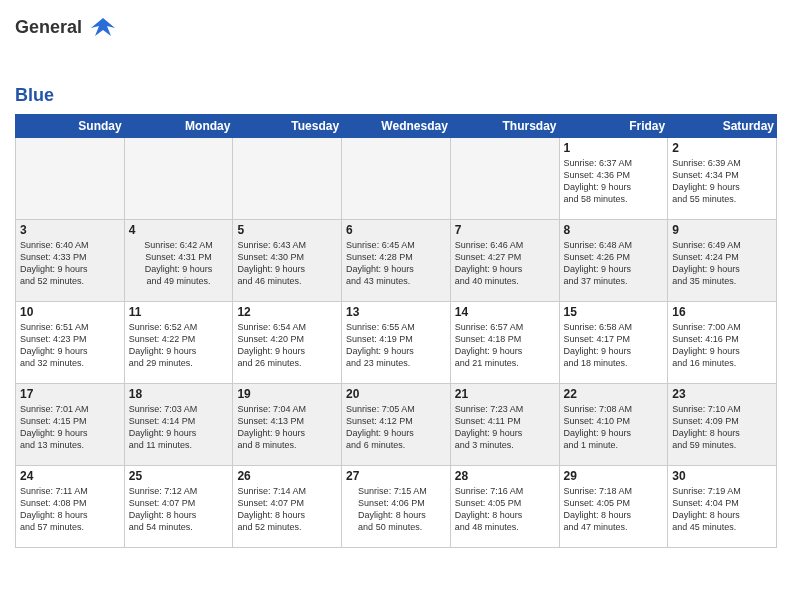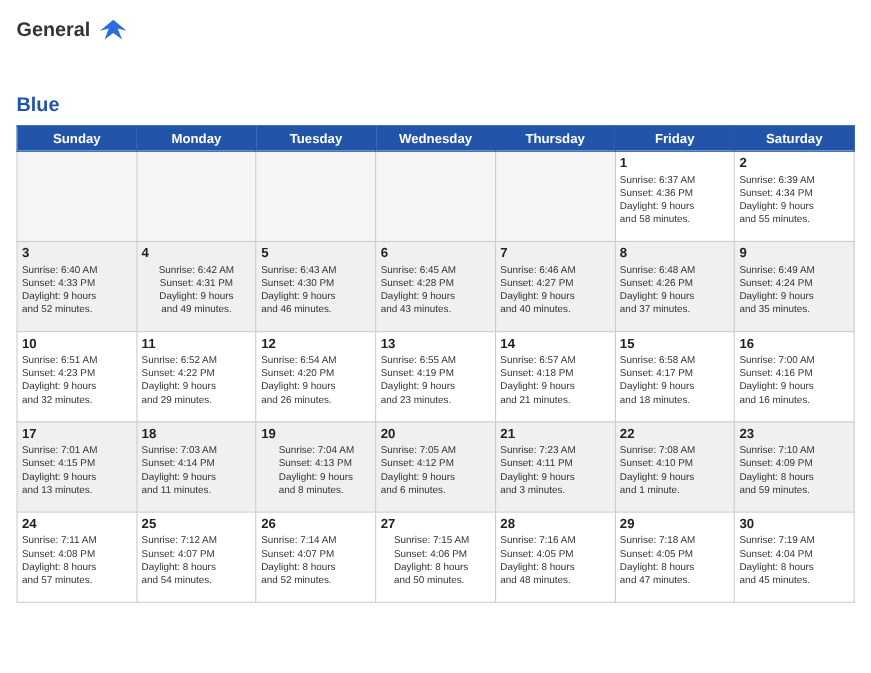--- a/index.html
+++ b/index.html
@@ -52,24 +52,24 @@
       color: #444;
     }
     table {
       width: 100%;
       border-collapse: collapse;
       table-layout: fixed;
     }
     .day-header {
       background-color: #2255aa;
       color: #fff;
-      text-align: center;
+      text-align: right;
       font-size: 12px;
       font-weight: bold;
-      padding: 4px 19px;
+      padding: 4px 2px;
       border: 1px solid #2255aa;
     }
     .cal-cell {
       border: 1px solid #ccc;
       vertical-align: top;
       padding: 3px 4px;
       font-size: 9.5px;
       color: #333;
       height: 82px;
       background: #fff;
@@ -261,21 +261,21 @@
           </td>
           <td class="cal-cell shaded">
             <span class="day-num">18</span>
             <div class="cell-text" style="white-space: pre-line;">Sunrise: 7:03 AM
 Sunset: 4:14 PM
 Daylight: 9 hours
 and 11 minutes.</div>
           </td>
           <td class="cal-cell shaded">
             <span class="day-num">19</span>
-            <div class="cell-text" style="white-space: pre-line; margin-left: 16px;">Sunrise: 7:04 AM
+            <div class="cell-text" style="white-space: pre-line;">Sunrise: 7:04 AM
 Sunset: 4:13 PM
 Daylight: 9 hours
 and 8 minutes.</div>
           </td>
           <td class="cal-cell shaded">
             <span class="day-num">20</span>
             <div class="cell-text" style="white-space: pre-line;">Sunrise: 7:05 AM
 Sunset: 4:12 PM
 Daylight: 9 hours
 and 6 minutes.</div>

